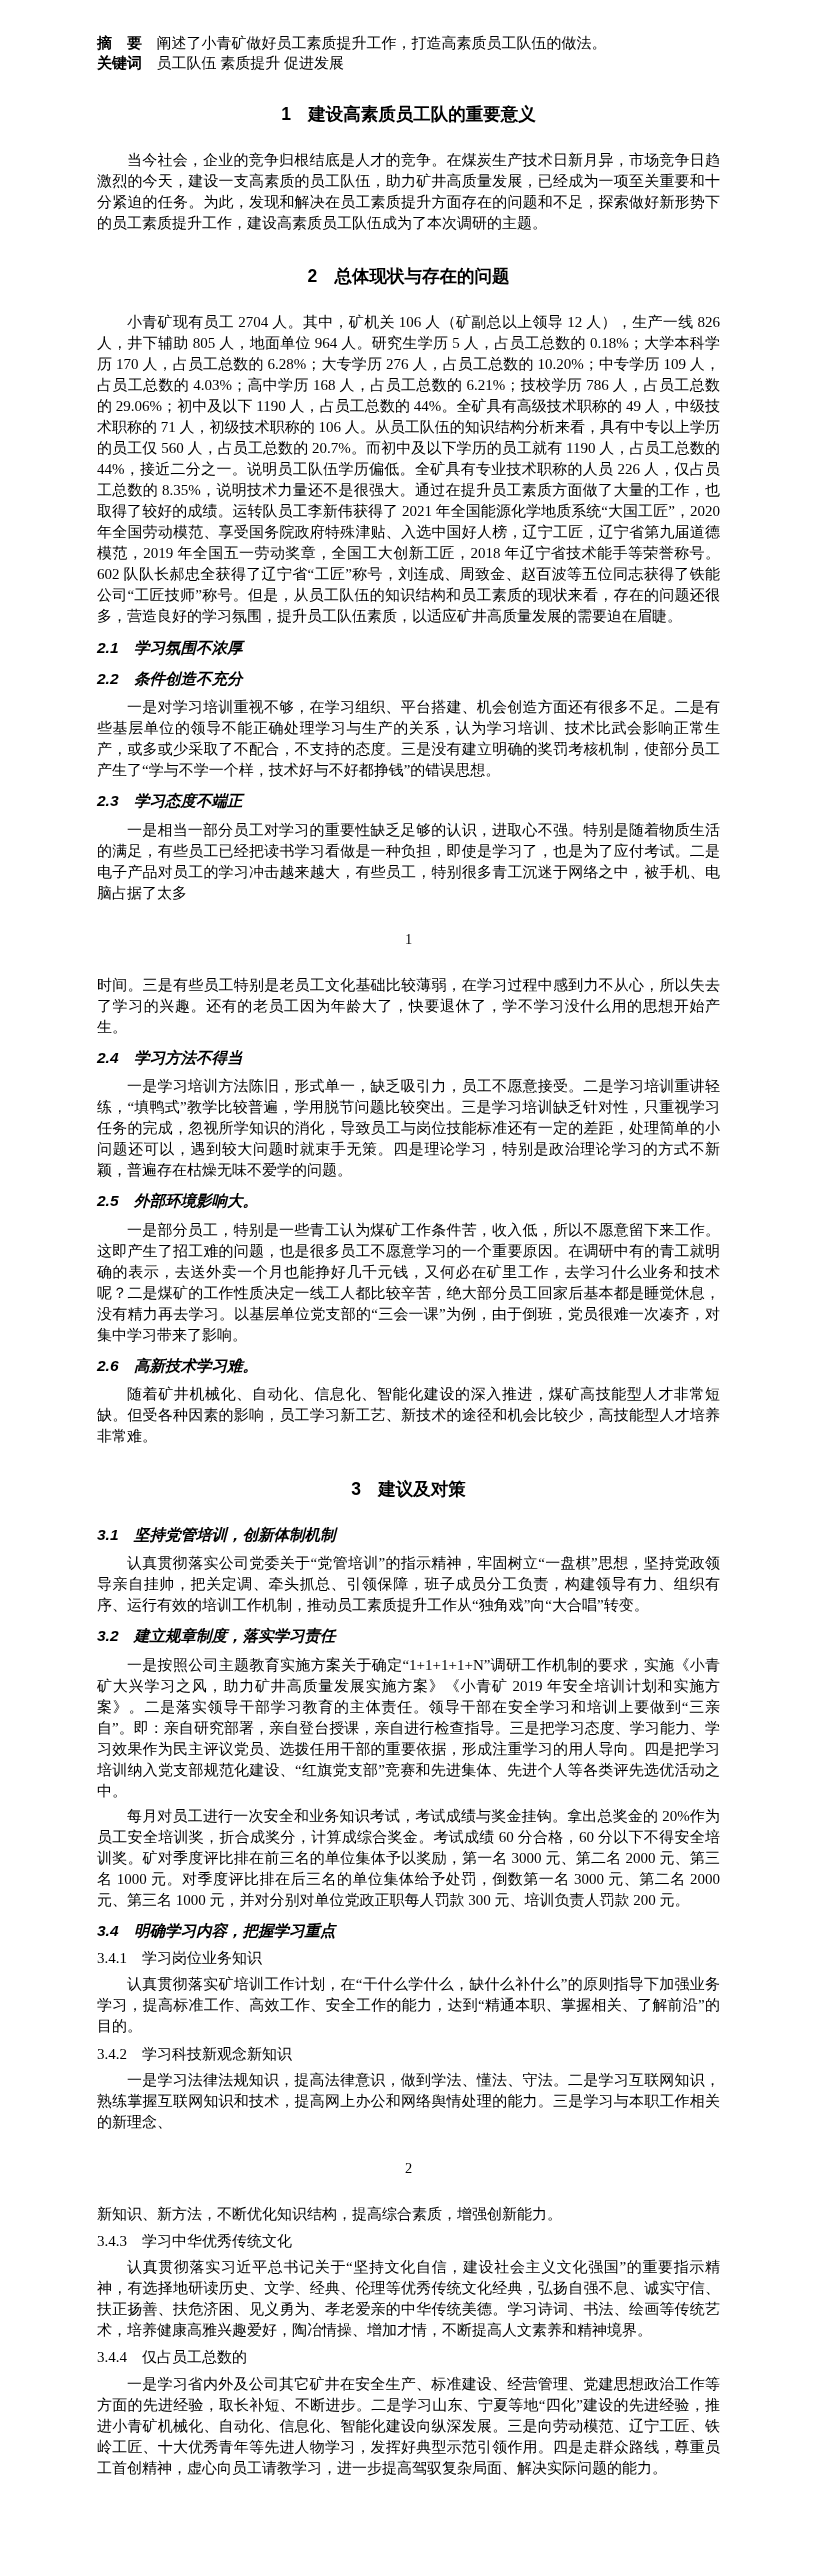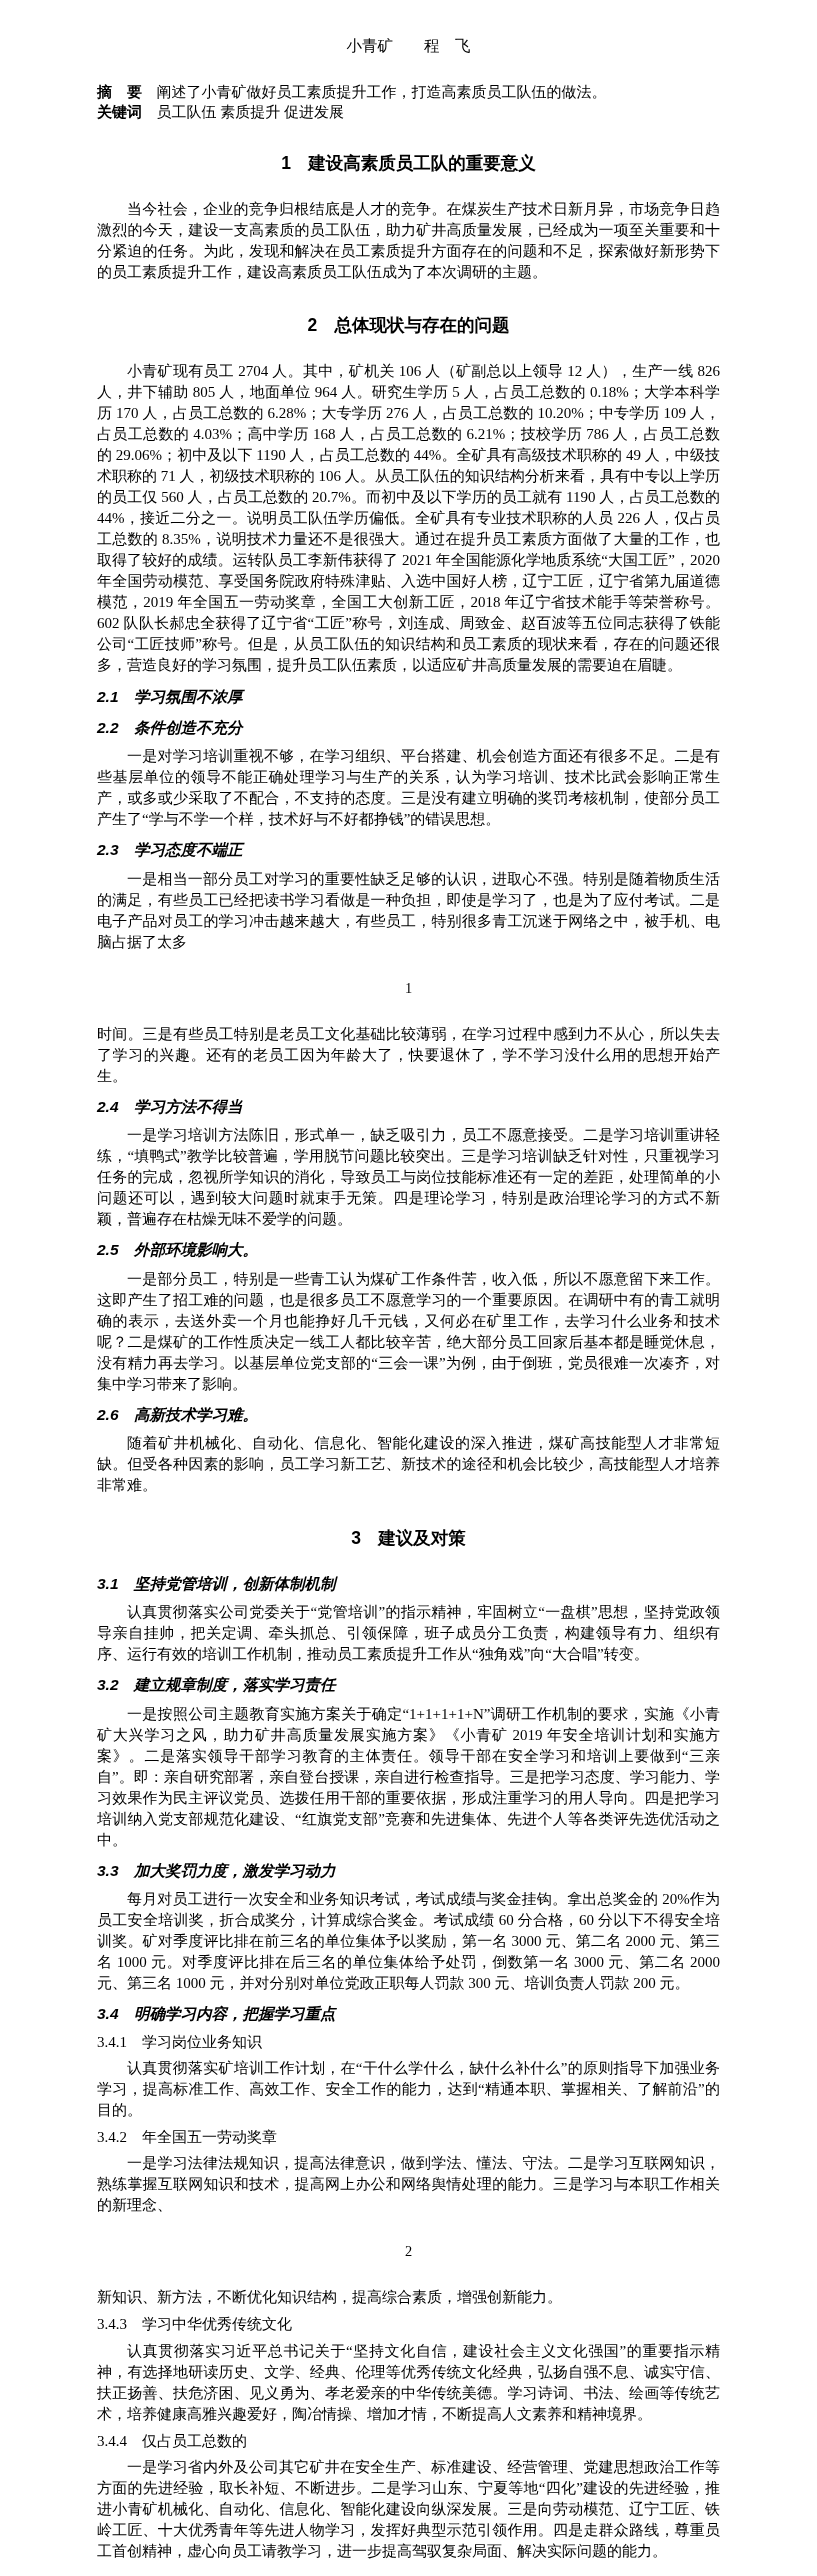--- a/index.html
+++ b/index.html
@@ -68,21 +68,20 @@
   .pagenum {
     text-align: center;
     font-size: 14.4px;
     margin: 27px 0;
   }
 </style>
 </head>
 <body>
 
 <div class="content">
-  <div class="doc-author">小青矿　　程　飞</div>
   <div class="meta">
     <div class="meta-row">
       <span class="meta-label">摘　要</span><span>阐述了小青矿做好员工素质提升工作，打造高素质员工队伍的做法。</span>
     </div>
     <div class="meta-row">
       <span class="meta-label">关键词</span><span>员工队伍 素质提升 促进发展</span>
     </div>
   </div>
   <div id="doc-flow">
       <div class="h1">1　建设高素质员工队的重要意义</div>
@@ -100,26 +99,25 @@
       <p class="p">一是学习培训方法陈旧，形式单一，缺乏吸引力，员工不愿意接受。二是学习培训重讲轻练，“填鸭式”教学比较普遍，学用脱节问题比较突出。三是学习培训缺乏针对性，只重视学习任务的完成，忽视所学知识的消化，导致员工与岗位技能标准还有一定的差距，处理简单的小问题还可以，遇到较大问题时就束手无策。四是理论学习，特别是政治理论学习的方式不新颖，普遍存在枯燥无味不爱学的问题。</p>
       <div class="h2">2.5　外部环境影响大。</div>
       <p class="p">一是部分员工，特别是一些青工认为煤矿工作条件苦，收入低，所以不愿意留下来工作。这即产生了招工难的问题，也是很多员工不愿意学习的一个重要原因。在调研中有的青工就明确的表示，去送外卖一个月也能挣好几千元钱，又何必在矿里工作，去学习什么业务和技术呢？二是煤矿的工作性质决定一线工人都比较辛苦，绝大部分员工回家后基本都是睡觉休息，没有精力再去学习。以基层单位党支部的“三会一课”为例，由于倒班，党员很难一次凑齐，对集中学习带来了影响。</p>
       <div class="h2">2.6　高新技术学习难。</div>
       <p class="p">随着矿井机械化、自动化、信息化、智能化建设的深入推进，煤矿高技能型人才非常短缺。但受各种因素的影响，员工学习新工艺、新技术的途径和机会比较少，高技能型人才培养非常难。</p>
       <div class="h1">3　建议及对策</div>
       <div class="h2">3.1　坚持党管培训，创新体制机制</div>
       <p class="p">认真贯彻落实公司党委关于“党管培训”的指示精神，牢固树立“一盘棋”思想，坚持党政领导亲自挂帅，把关定调、牵头抓总、引领保障，班子成员分工负责，构建领导有力、组织有序、运行有效的培训工作机制，推动员工素质提升工作从“独角戏”向“大合唱”转变。</p>
       <div class="h2">3.2　建立规章制度，落实学习责任</div>
       <p class="p">一是按照公司主题教育实施方案关于确定“1+1+1+1+N”调研工作机制的要求，实施《小青矿大兴学习之风，助力矿井高质量发展实施方案》《小青矿 2019 年安全培训计划和实施方案》。二是落实领导干部学习教育的主体责任。领导干部在安全学习和培训上要做到“三亲自”。即：亲自研究部署，亲自登台授课，亲自进行检查指导。三是把学习态度、学习能力、学习效果作为民主评议党员、选拨任用干部的重要依据，形成注重学习的用人导向。四是把学习培训纳入党支部规范化建设、“红旗党支部”竞赛和先进集体、先进个人等各类评先选优活动之中。</p>
-      <div class="h2">3.3　加大奖罚力度，激发学习动力</div>
       <p class="p">每月对员工进行一次安全和业务知识考试，考试成绩与奖金挂钩。拿出总奖金的 20%作为员工安全培训奖，折合成奖分，计算成综合奖金。考试成绩 60 分合格，60 分以下不得安全培训奖。矿对季度评比排在前三名的单位集体予以奖励，第一名 3000 元、第二名 2000 元、第三名 1000 元。对季度评比排在后三名的单位集体给予处罚，倒数第一名 3000 元、第二名 2000 元、第三名 1000 元，并对分别对单位党政正职每人罚款 300 元、培训负责人罚款 200 元。</p>
       <div class="h2">3.4　明确学习内容，把握学习重点</div>
       <div class="h3">3.4.1　学习岗位业务知识</div>
       <p class="p">认真贯彻落实矿培训工作计划，在“干什么学什么，缺什么补什么”的原则指导下加强业务学习，提高标准工作、高效工作、安全工作的能力，达到“精通本职、掌握相关、了解前沿”的目的。</p>
-      <div class="h3">3.4.2　年全国五一劳动奖章</div>
+      <div class="h3">3.4.2　学习科技新观念新知识</div>
       <p class="p">一是学习法律法规知识，提高法律意识，做到学法、懂法、守法。二是学习互联网知识，熟练掌握互联网知识和技术，提高网上办公和网络舆情处理的能力。三是学习与本职工作相关的新理念、</p>
       <div class="pagenum">2</div>
       <p class="pcont">新知识、新方法，不断优化知识结构，提高综合素质，增强创新能力。</p>
       <div class="h3">3.4.3　学习中华优秀传统文化</div>
       <p class="p">认真贯彻落实习近平总书记关于“坚持文化自信，建设社会主义文化强国”的重要指示精神，有选择地研读历史、文学、经典、伦理等优秀传统文化经典，弘扬自强不息、诚实守信、扶正扬善、扶危济困、见义勇为、孝老爱亲的中华传统美德。学习诗词、书法、绘画等传统艺术，培养健康高雅兴趣爱好，陶冶情操、增加才情，不断提高人文素养和精神境界。</p>
       <div class="h3">3.4.4　仅占员工总数的</div>
       <p class="p">一是学习省内外及公司其它矿井在安全生产、标准建设、经营管理、党建思想政治工作等方面的先进经验，取长补短、不断进步。二是学习山东、宁夏等地“四化”建设的先进经验，推进小青矿机械化、自动化、信息化、智能化建设向纵深发展。三是向劳动模范、辽宁工匠、铁岭工匠、十大优秀青年等先进人物学习，发挥好典型示范引领作用。四是走群众路线，尊重员工首创精神，虚心向员工请教学习，进一步提高驾驭复杂局面、解决实际问题的能力。</p>
     </div>
 </div>
 

